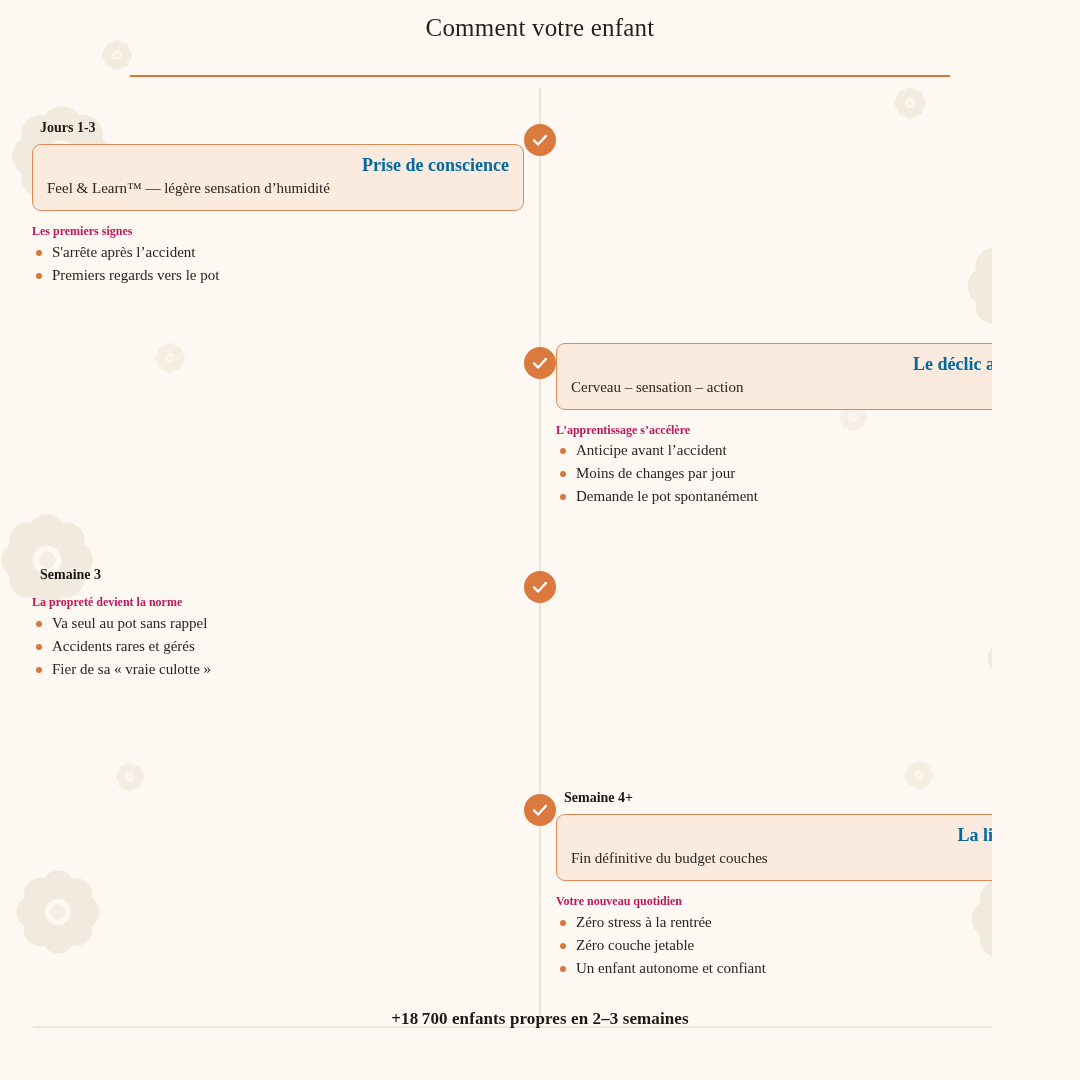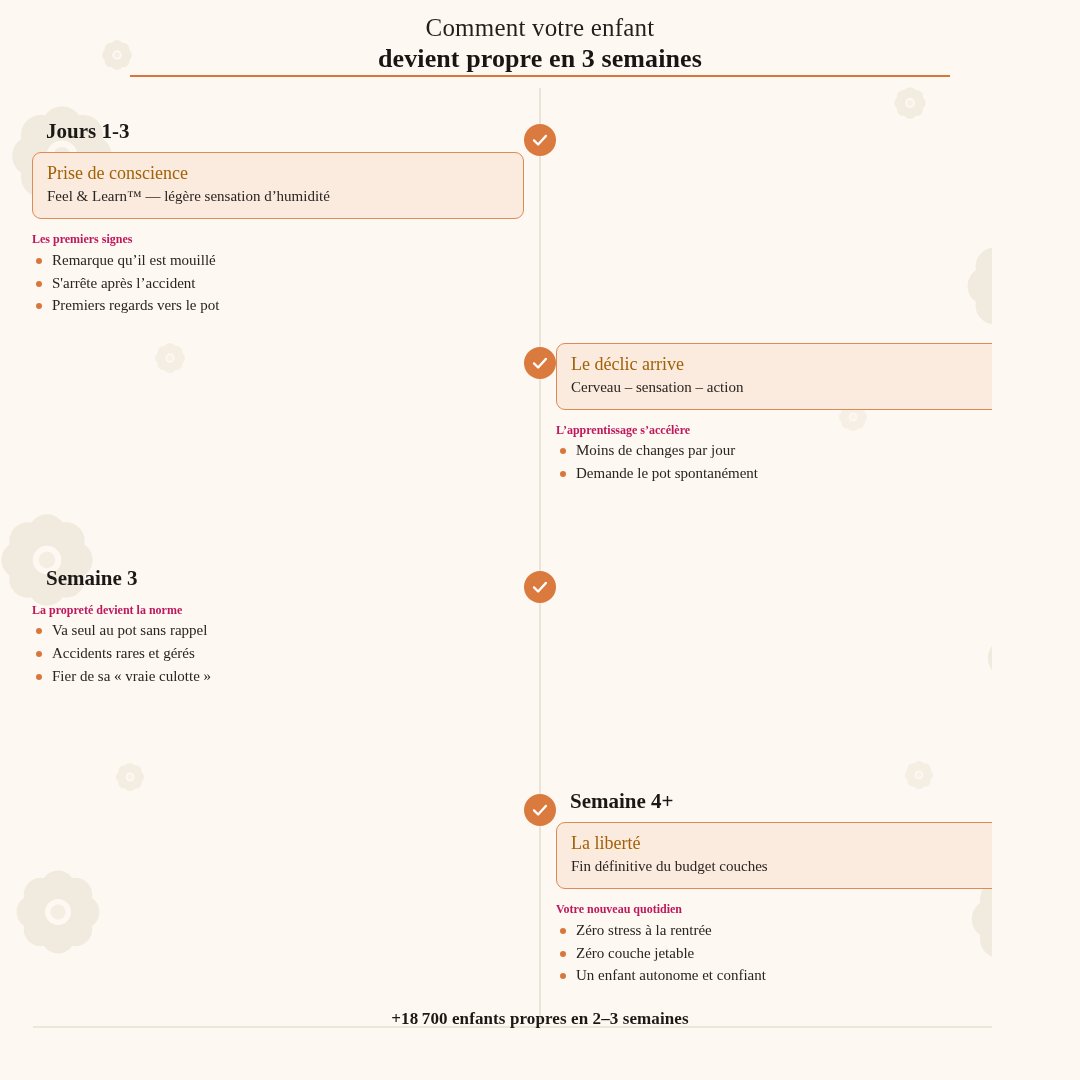--- a/index.html
+++ b/index.html
@@ -43,34 +43,34 @@
   .block.right{left:556px;width:492px;text-align:left;}
 
   .badge{
     position:absolute;width:32px;height:32px;border-radius:50%;
     background:#DA7A3F;z-index:6;
     display:flex;align-items:center;justify-content:center;
   }
   .badge svg{display:block;}
 
   .stage-title{
-    font-size:21px;font-weight:700;color:#1C1815;
-    line-height:1.1;margin:0 0 9px 14px;letter-spacing:0px;
+    font-size:14px;font-weight:700;color:#1C1815;
+    line-height:1.1;margin:0 0 9px 8px;letter-spacing:0px;
   }
 
   .card{
     border:1.4px solid #DE8A55;
     background:#FBEADE;
     border-radius:9px;
     padding:10px 14px 12px 14px;
     box-sizing:border-box;
   }
   .card-title{
-    font-size:18px;font-weight:400;color:#a16207;
-    line-height:1.2;margin:0 0 2px 0;
+    font-size:18px;font-weight:700;color:#0369a1;
+    line-height:1.2;margin:0 0 2px 0;text-align:right;
   }
   .card-sub{
     font-size:15px;font-weight:400;color:#2A2420;line-height:1.3;margin:0;
   }
 
   .sub-head{
     font-size:12px;font-weight:700;color:#be185d;
     margin:13px 0 2px 0;line-height:1.2;
   }
   ul.points{list-style:none;margin:0;padding:0;}
@@ -300,21 +300,20 @@
             <circle cx="50" cy="50" r="20"></circle>
           </g>
           <circle cx="50" cy="50" r="13" fill="#FDF8F1"></circle>
           <circle cx="50" cy="50" r="7.5" fill="#EFE8DB" opacity="0.8"></circle>
         </svg>
       </div>
     </div>
 
   <div class="header">
     <div class="title-line1">Comment votre enfant</div>
-    <div class="title-line2">devient propre en 3 semaines</div>
   </div>
   <div class="title-rule"></div>
 
   <div class="timeline-line"></div>
 
   <div id="stage-layer">
       <div class="badge" style="left: 524px; top: 124px;">
         <span>
           <svg width="18" height="18" viewBox="0 0 24 24" fill="none" stroke="#FFFFFF" stroke-width="3" stroke-linecap="round" stroke-linejoin="round">
             <polyline points="4,12.5 9.5,18 20,6.5"></polyline>
@@ -322,39 +321,39 @@
         </span>
       </div>
       <div class="block left" style="top: 120px;">
         <div class="stage-title">Jours 1-3</div>
         <div class="card">
           <div class="card-title">Prise de conscience</div>
           <div class="card-sub">Feel &amp; Learn™ — légère sensation d’humidité</div>
         </div>
         <div class="sub-head">Les premiers signes</div>
         <ul class="points">
-          <li>Remarque qu’il est mouillé</li>
           <li>S'arrête après l’accident</li>
           <li>Premiers regards vers le pot</li>
         </ul>
       </div>
       <div class="badge" style="left: 524px; top: 347px;">
         <span>
           <svg width="18" height="18" viewBox="0 0 24 24" fill="none" stroke="#FFFFFF" stroke-width="3" stroke-linecap="round" stroke-linejoin="round">
             <polyline points="4,12.5 9.5,18 20,6.5"></polyline>
           </svg>
         </span>
       </div>
       <div class="block right" style="top: 343px;">
         <div class="card">
           <div class="card-title">Le déclic arrive</div>
           <div class="card-sub">Cerveau – sensation – action</div>
         </div>
         <div class="sub-head">L’apprentissage s’accélère</div>
         <ul class="points">
+          <li>Anticipe avant l’accident</li>
           <li>Moins de changes par jour</li>
           <li>Demande le pot spontanément</li>
         </ul>
       </div>
       <div class="badge" style="left: 524px; top: 571px;">
         <span>
           <svg width="18" height="18" viewBox="0 0 24 24" fill="none" stroke="#FFFFFF" stroke-width="3" stroke-linecap="round" stroke-linejoin="round">
             <polyline points="4,12.5 9.5,18 20,6.5"></polyline>
           </svg>
         </span>

